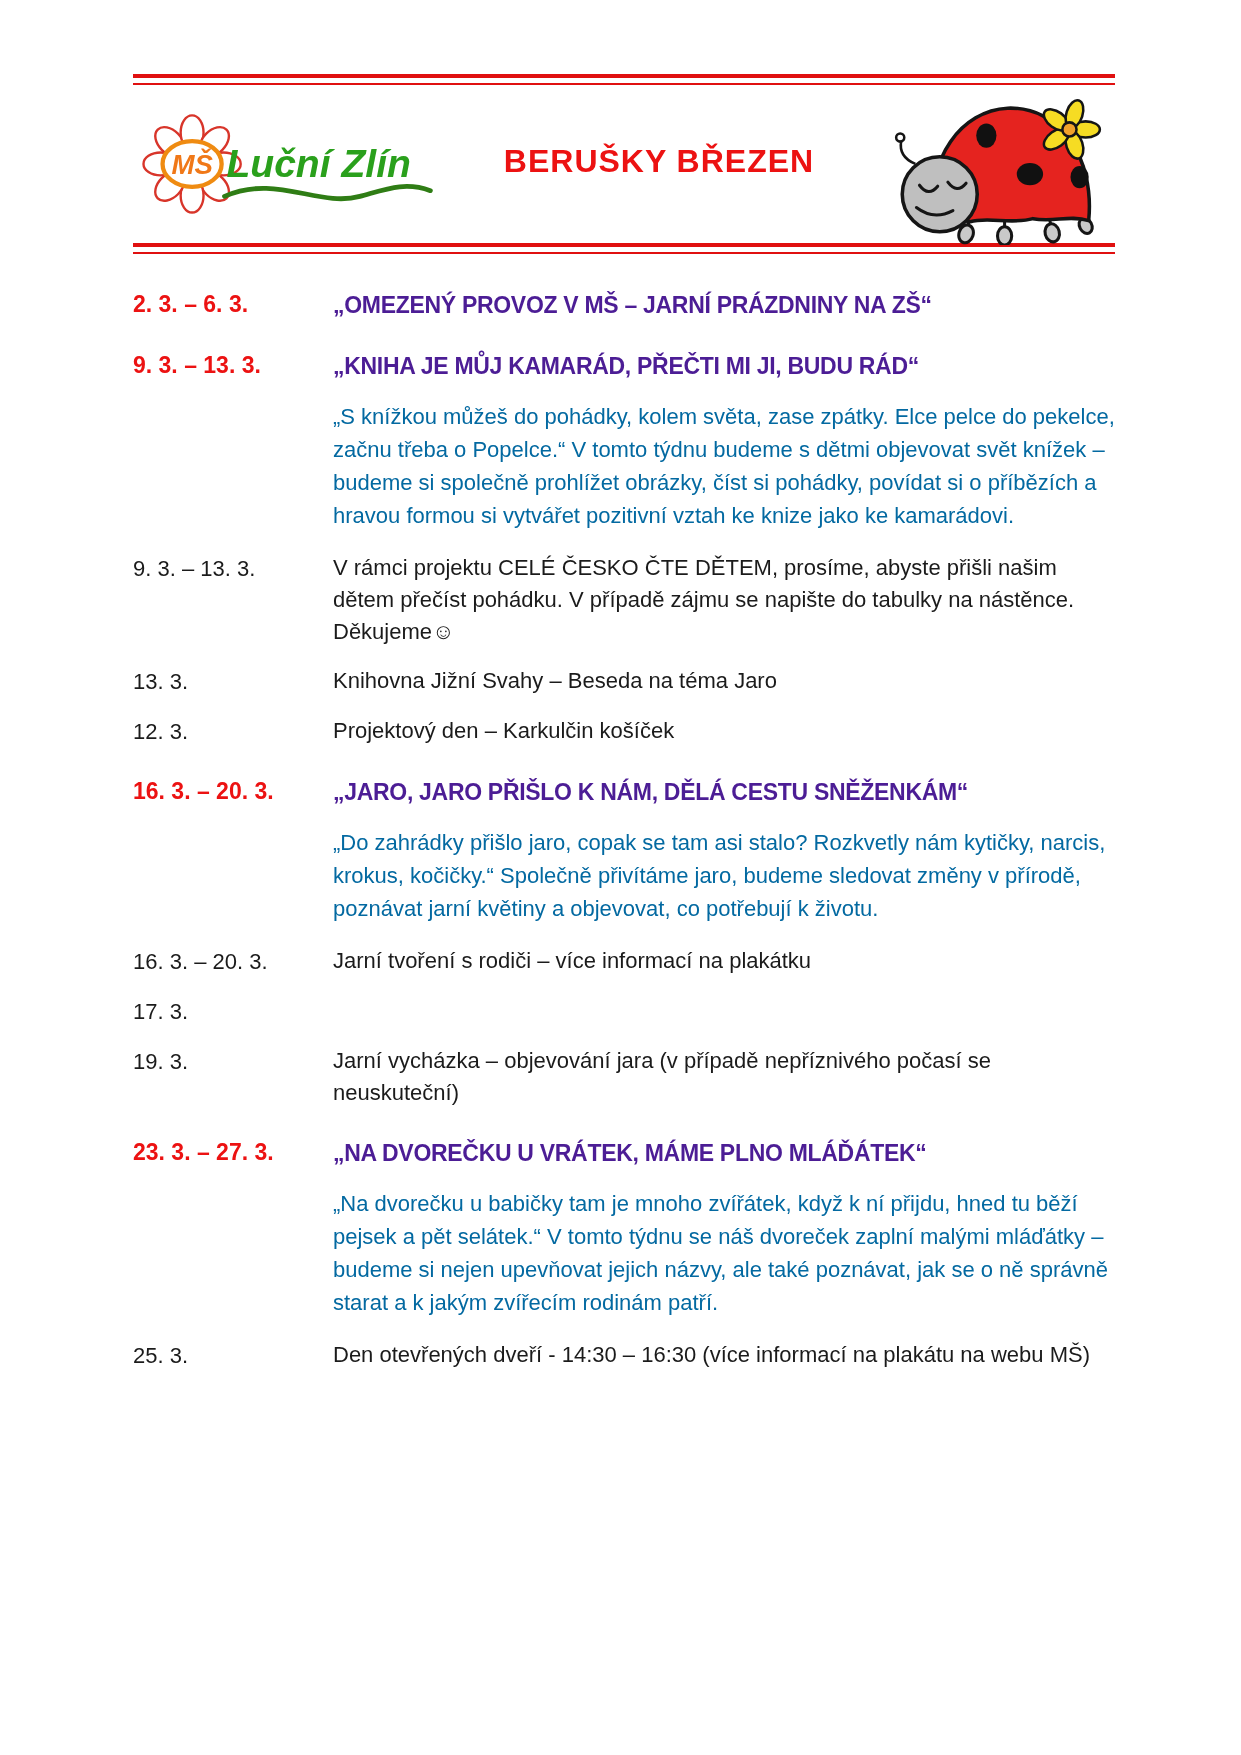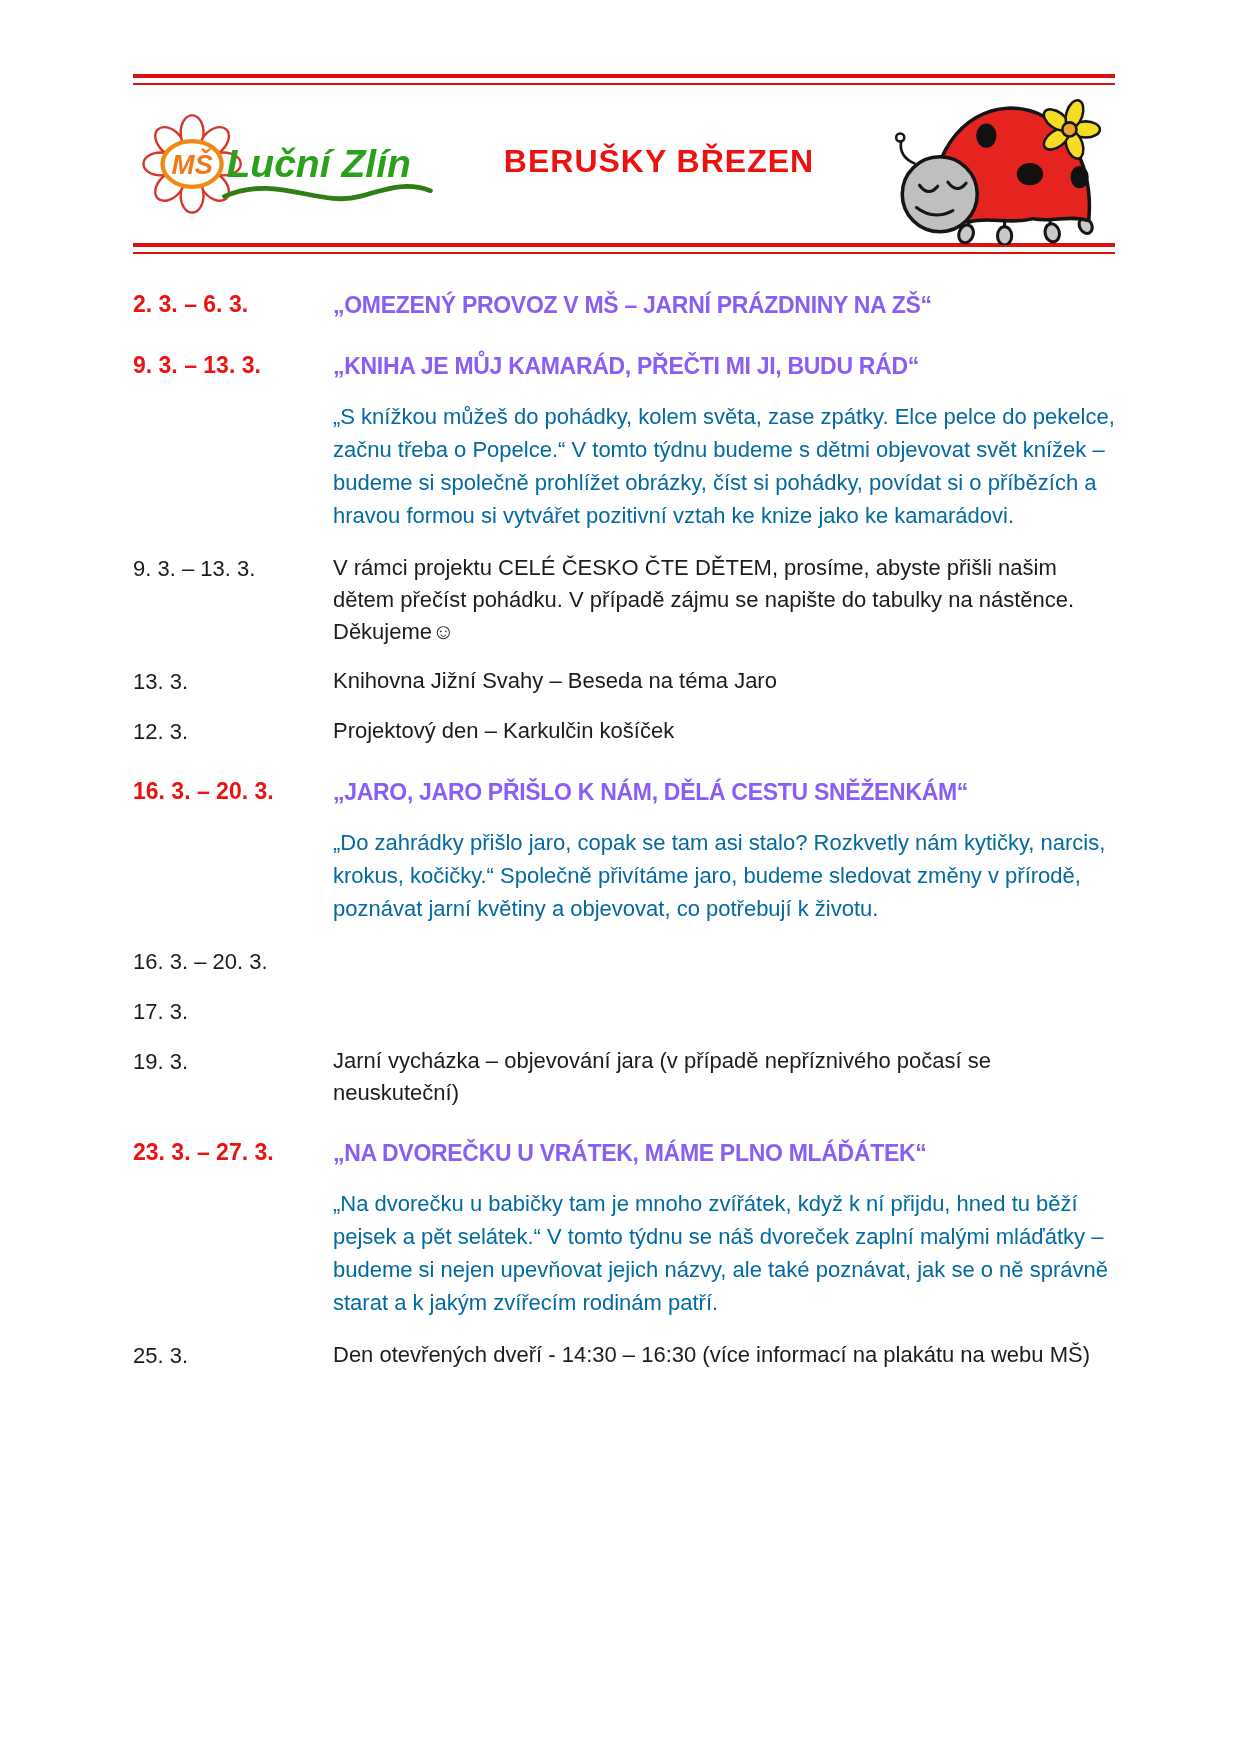--- a/index.html
+++ b/index.html
@@ -11,21 +11,21 @@
   .logo-box{width:305px;flex:none;}
   .page-title{flex:1;margin:0;text-align:center;color:#ec1212;font-size:32px;font-weight:bold;
               letter-spacing:1px;line-height:1;padding-bottom:8px;}
   .ladybug-box{width:235px;flex:none;position:relative;top:6px;}
   #schedule{margin-top:34px;}
   .s-row{display:flex;margin-bottom:17px;}
   .s-row.theme{margin-top:27px;margin-bottom:20px;}
   .s-date{width:200px;flex:none;font-size:22px;line-height:33px;color:#1b1b1b;}
   .s-date.red{color:#ec1212;font-weight:bold;font-size:23px;}
   .s-content{width:782px;}
-  .s-title{color:#8b5cf6;font-weight:bold;font-size:23px;line-height:34px;letter-spacing:-0.3px;}
+  .s-title{color:#4c1d95;font-weight:bold;font-size:23px;line-height:34px;letter-spacing:-0.3px;}
   .s-text{font-size:22px;line-height:32px;color:#1b1b1b;}
   .s-paragraph{color:#0369a1;font-size:22px;line-height:33px;margin-top:17px;}
 </style>
 </head>
 <body>
 
 <div class="page">
 
   <div class="rule"></div>
 
@@ -137,20 +137,23 @@
       </div>
       <div class="s-row theme">
         <div class="s-date red">16. 3. – 20. 3.</div>
         <div class="s-content">
           <div class="s-title">„JARO, JARO PŘIŠLO K NÁM, DĚLÁ CESTU SNĚŽENKÁM“</div>
           <div class="s-paragraph">„Do zahrádky přišlo jaro, copak se tam asi stalo? Rozkvetly nám kytičky, narcis, krokus, kočičky.“ Společně přivítáme jaro, budeme sledovat změny v přírodě, poznávat jarní květiny a objevovat, co potřebují k životu.</div>
         </div>
       </div>
       <div class="s-row">
         <div class="s-date">16. 3. – 20. 3.</div>
+        <div class="s-content">
+          <div class="s-text">Jarní tvoření s rodiči – více informací na plakátku</div>
+        </div>
       </div>
       <div class="s-row">
         <div class="s-date">17. 3.</div>
       </div>
       <div class="s-row">
         <div class="s-date">19. 3.</div>
         <div class="s-content">
           <div class="s-text">Jarní vycházka – objevování jara (v případě nepříznivého počasí se neuskuteční)</div>
         </div>
       </div>

